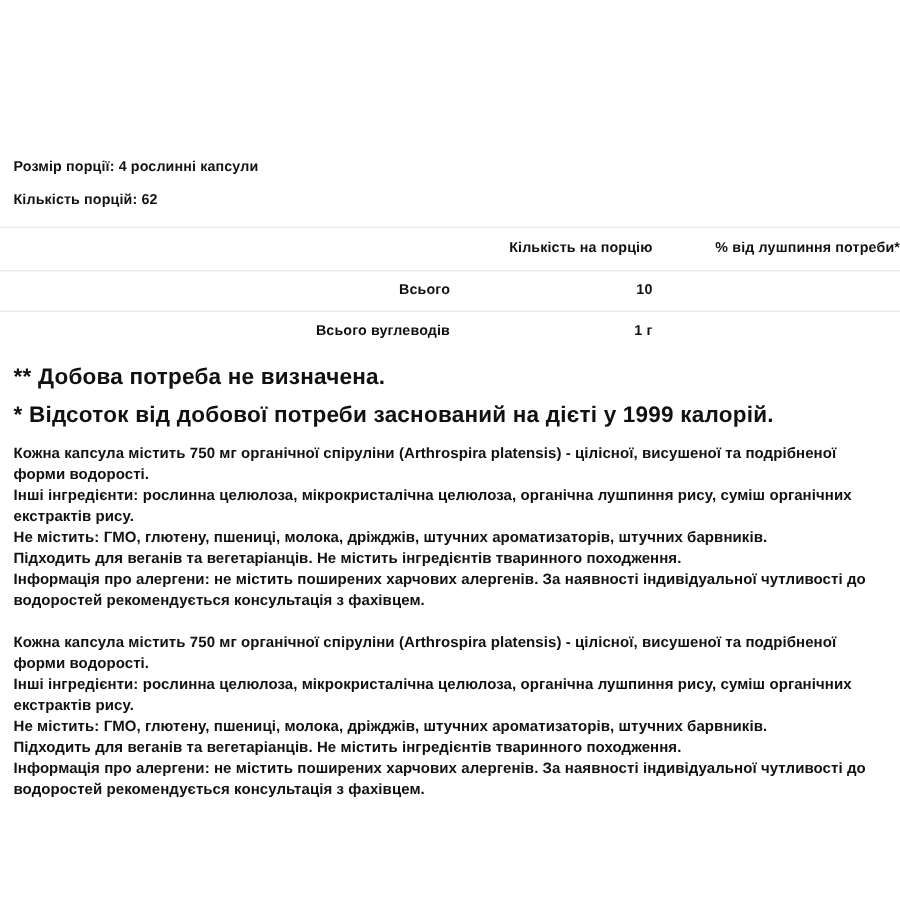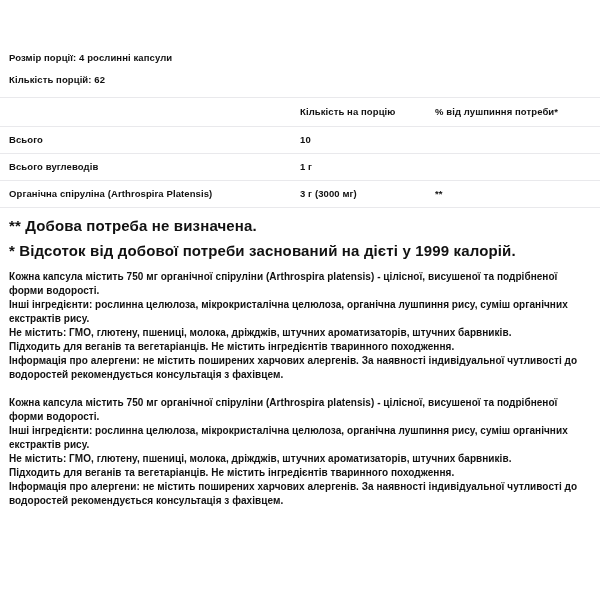--- a/index.html
+++ b/index.html
@@ -19,21 +19,21 @@
   .page {
     position: relative;
     width: 600px;
     height: 600px;
     box-sizing: border-box;
     padding: 0 9px;
   }
 
   
   .serving-block {
-    padding-top: 52px;
+    padding-top: 106px;
   }
   .serving-line {
     font-size: 9.5px;
     font-weight: bold;
     line-height: 12px;
     letter-spacing: 0.01em;
     color: #111111;
     margin: 0 0 10px 0;
     white-space: nowrap;
   }
@@ -53,21 +53,21 @@
     border-top: 1px solid #e9e9ec;
   }
   .nutrition-table tr.row-last {
     border-bottom: 1px solid #e9e9ec;
   }
   .nutrition-table th,
   .nutrition-table td {
     font-size: 9.5px;
     font-weight: bold;
     line-height: 12px;
-    text-align: left;
+    text-align: right;
     vertical-align: middle;
     padding: 7px 0 7px 0;
     color: #111111;
     letter-spacing: 0.01em;
   }
   .col-name   { width: 291px; padding-left: 9px !important; }
   .col-amount { width: 135px; }
   .col-dv     { width: 165px; }
 
   .nutrition-table thead th {
@@ -128,25 +128,20 @@
       <tr>
         <td class="col-name">Всього</td>
         <td class="col-amount">10</td>
         <td class="col-dv"></td>
       </tr>
       <tr>
         <td class="col-name">Всього вуглеводів</td>
         <td class="col-amount">1 г</td>
         <td class="col-dv"></td>
       </tr>
-      <tr class="row-last">
-        <td class="col-name">Органічна спіруліна (Arthrospira Platensis)</td>
-        <td class="col-amount">3 г (3000 мг)</td>
-        <td class="col-dv">**</td>
-      </tr>
     </tbody>
   </table>
 
   <div class="footnotes">
     <p class="footnote">** Добова потреба не визначена.</p>
     <p class="footnote">* Відсоток від добової потреби заснований на дієті у 1999 калорій.</p>
   </div>
 
   <div class="desc-block">
     <p class="desc-line">Кожна капсула містить 750 мг органічної спіруліни (Arthrospira platensis) - цілісної, висушеної та подрібненої форми водорості.</p>

